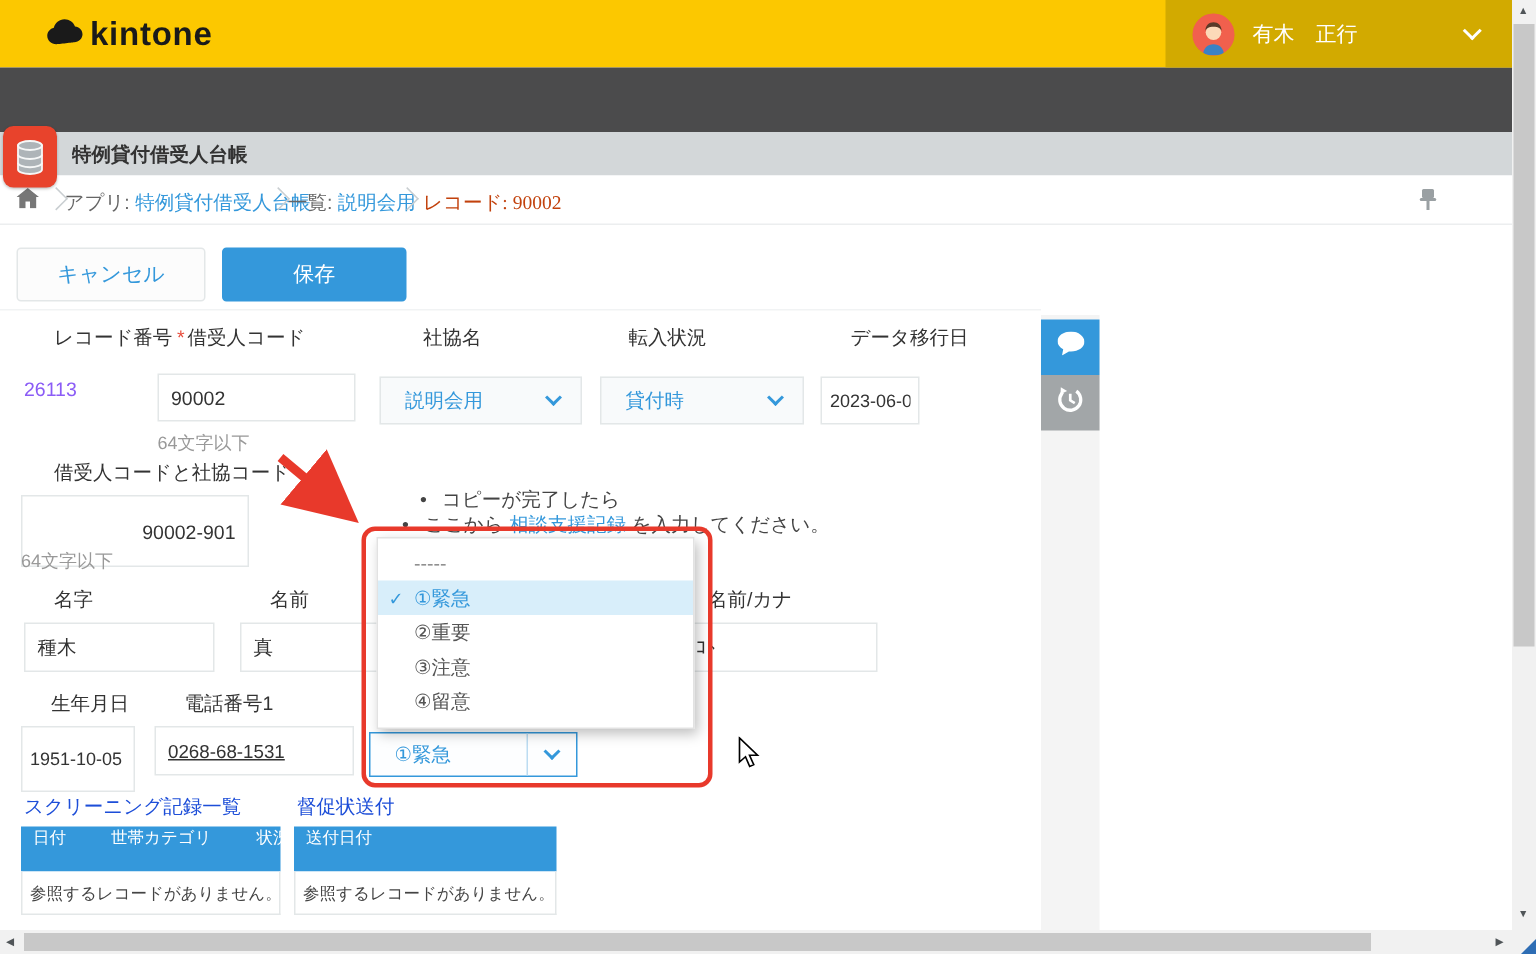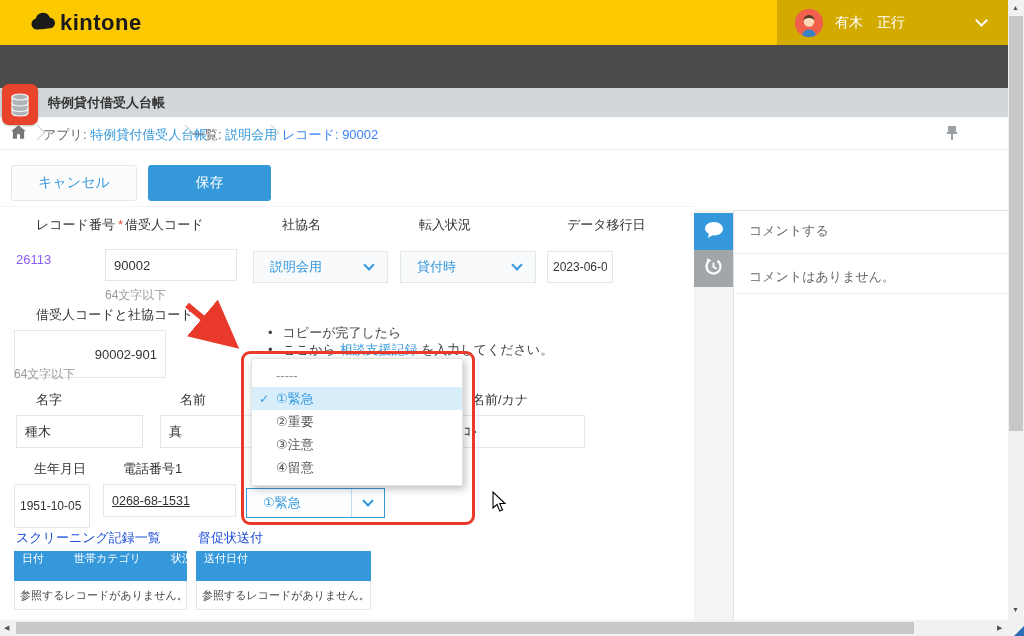--- a/index.html
+++ b/index.html
@@ -38,21 +38,21 @@
   #app-bar { left:0; top:88px; width:1008px; height:29px; background:#d3d7d9; z-index:5; }
   #app-title { left:48px; top:94px; font-size:13px; font-weight:bold; color:#333; z-index:6; }
   #app-icon { left:2px; top:84px; width:36px; height:41px; background:#e8432c; border-radius:7px; z-index:7; display:flex; align-items:center; justify-content:center; box-shadow:0 1px 2px rgba(0,0,0,.25); }
 
   
   #crumb-bar { left:0; top:117px; width:1008px; height:33px; background:#fff; border-bottom:1px solid #eceeef; z-index:5; }
   .crumb-sep { position:absolute; top:10px; width:11px; height:11px; border-top:1px solid #c9ced1; border-right:1px solid #c9ced1; transform:rotate(45deg); }
   .crumb-txt { position:absolute; top:9px; font-size:13px; white-space:nowrap; }
   .crumb-pre { color:#666; }
   .crumb-link { color:#3498db; cursor:pointer; }
-  .crumb-cur { color:#3b82f6; }
+  .crumb-cur { color:#c2410c;font-family:Liberation Serif, serif; }
   #pin-icon { position:absolute; left:946px; top:8px; cursor:pointer; }
 
   
   .btn { position:absolute; top:165px; height:36px; border-radius:3px; font-size:14px; display:flex; align-items:center; justify-content:center; cursor:pointer; z-index:6; }
   #btn-cancel { left:11px; width:126px; background:#fcfcfc; border:1px solid #e3e7e8; color:#3498db; }
   #btn-save { left:148px; width:123px; background:#3498db; border:1px solid #3498db; color:#fff; }
   #toolbar-divider { left:0; top:206px; width:694px; height:1px; background:#f1f3f4; z-index:4; }
 
   
   .lbl { position:absolute; font-size:13px; color:#333; white-space:nowrap; z-index:6;margin-left:20px; }
@@ -234,21 +234,21 @@
     <span class="chev-blue"></span>
   </div>
 
   <span class="lbl" style="left:547px; top:216px;">データ移行日</span>
   <input class="tinput" style="left: 547px; top: 251px; width: 66px; height: 32px; font-size: 12px; padding: 0px 5px;" value="2023-06-01">
 
   <span class="lbl" style="left:16px; top:306px;">借受人コードと社協コード</span>
   <input class="tinput" style="left: 14px; top: 330px; width: 152px; height: 48px; text-align: right;" value="90002-901">
   <span class="helper" style="left:14px; top:366px;">64文字以下</span>
 
-  <div class="instr" style="left:268px; top:324px;"><span class="blt">•</span><span>コピーが完了したら</span></div>
+  <div class="instr" style="left:280px; top:324px;"><span class="blt">•</span><span>コピーが完了したら</span></div>
   <div class="instr" style="left:268px; top:341px;"><span class="blt">•</span><span>ここから </span><a>相談支援記録</a><span> を入力してください。</span></div>
 
   <span class="lbl" style="left:16px; top:391px;">名字</span>
   <input class="tinput" style="left: 16px; top: 415px; width: 127px; height: 33px;" value="種木">
 
   <span class="lbl" style="left:160px; top:391px;">名前</span>
   <input class="tinput" style="left: 160px; top: 415px; width: 127px; height: 33px;" value="真">
 
   <span class="lbl" style="left:452px; top:391px;">名前/カナ</span>
   <input class="tinput" style="left: 455px; top: 415px; width: 130px; height: 33px;" value="ｺﾄ">
@@ -323,26 +323,20 @@
   </div>
   <div class="side-tab" id="tab-history">
     <span>
       <svg width="19" height="19" viewBox="0 0 19 19">
         <circle cx="9.5" cy="9.5" r="7" fill="none" stroke="#fff" stroke-width="2.2" stroke-dasharray="34 10" transform="rotate(-55 9.5 9.5)"></circle>
         <path d="M3.2 1.2 L7.4 3.6 L3.0 5.9 Z" fill="#fff"></path>
         <path d="M9.5 5.5v4.4l3 1.8" stroke="#fff" stroke-width="1.8" fill="none"></path>
       </svg>
     </span>
   </div>
-  <div class="abs" id="comment-panel">
-    <span id="comment-add">コメントする</span>
-    <div class="panel-div" style="top:42px;"></div>
-    <span id="comment-empty">コメントはありません。</span>
-    <div class="panel-div" style="top:82px;"></div>
-  </div>
 
   <div class="abs" id="vscroll">
     <span class="sb-arrow" style="left:4px; top:4px;">▲</span>
     <div id="vthumb"></div>
     <span class="sb-arrow" style="left:4px; top:606px;">▼</span>
   </div>
   <div class="abs" id="hscroll">
     <span class="sb-arrow" style="left:4px; top:4px;">◀</span>
     <div id="hthumb"></div>
     <span class="sb-arrow" style="left:997px; top:4px;">▶</span>

